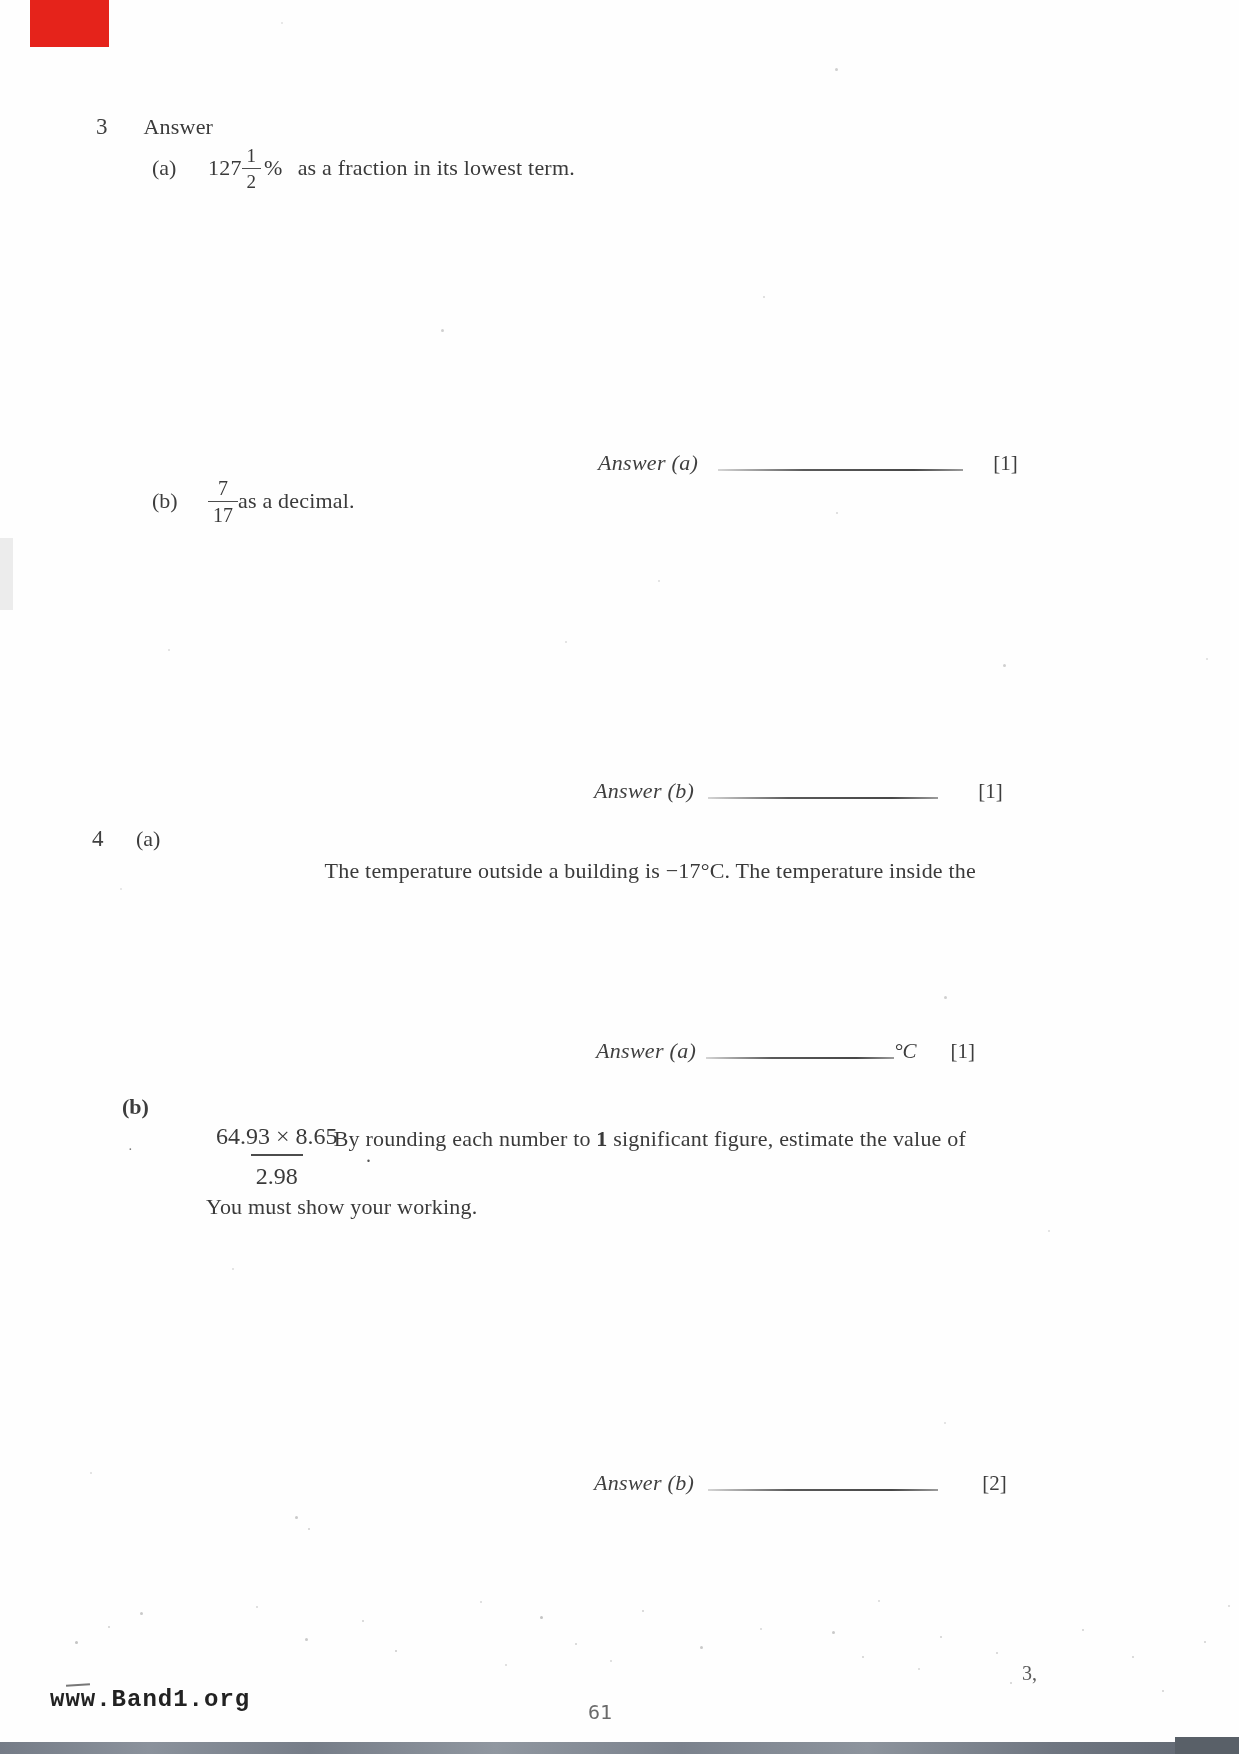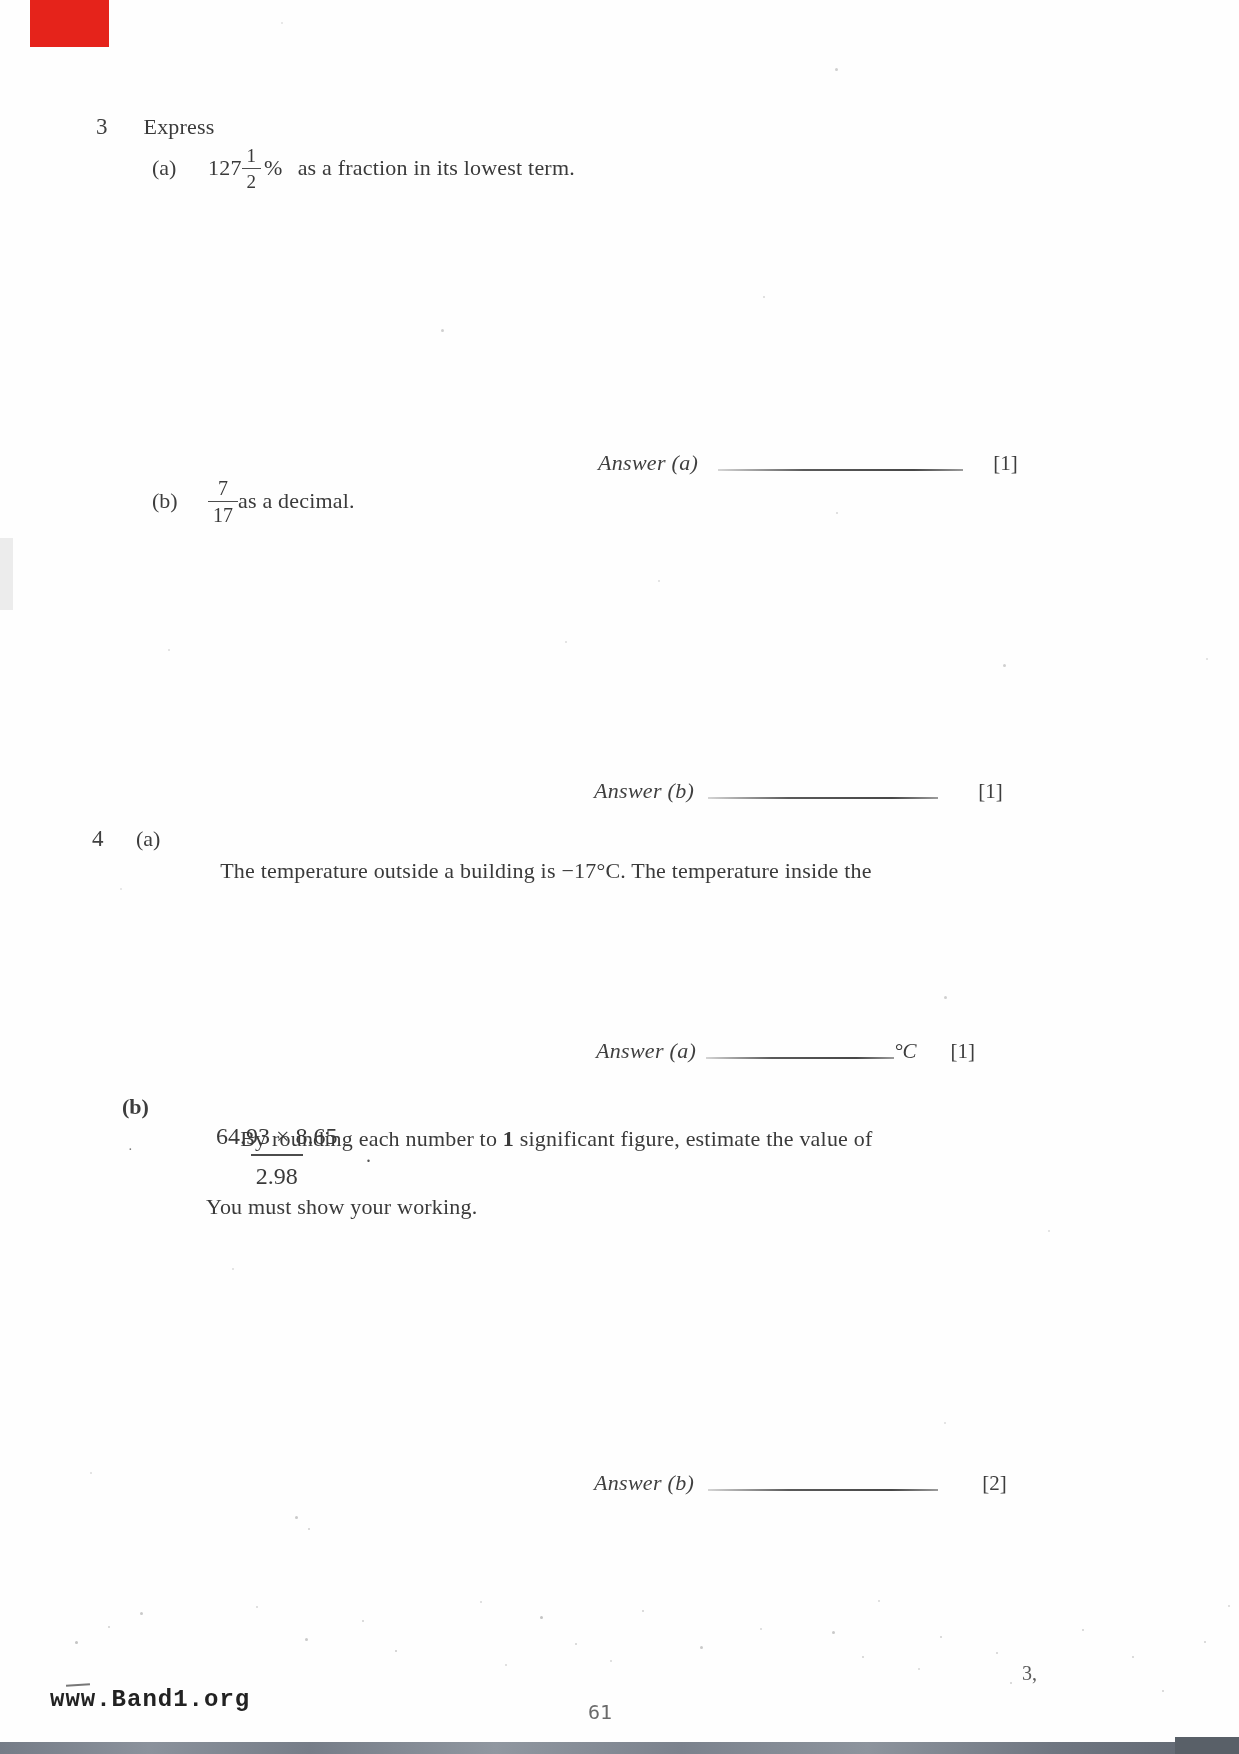--- a/index.html
+++ b/index.html
@@ -26,21 +26,21 @@
   .frac-mid   { font-size:20px; }
   .frac-big   { font-size:24px; }
 
   
   .answer-label { font-style:italic; font-size:22px; color:#3f3f3f; letter-spacing:.3px; }
   .blank { height:2px; align-self:flex-end; margin-bottom:5px;
            background:linear-gradient(90deg, rgba(90,90,90,.25), #5a5a5a 35%, #474747 80%, rgba(90,90,90,.6)); }
   .marks { font-size:21px; color:#3d3d3d; }
   .unit { font-style:italic; font-size:21px; color:#3c3c3c; }
 
-  .para { line-height:31px; white-space:pre-wrap; }
+  .para { line-height:31px; white-space:pre-wrap;text-align:right; }
 
   .red-block { left:30px; top:0; width:79px; height:47px; background:#e5231b; }
   .bottom-bar {
     left:0; bottom:0; width:1239px; height:12px;
     background:linear-gradient(90deg,#757c87 0%,#8b929c 12%,#767d88 25%,#9097a0 40%,#7b828d 55%,#8d949d 70%,#6f7681 85%,#5f6670 100%);
   }
   .bottom-bar-nub { right:0; bottom:0; width:64px; height:17px; background:#596068; }
   .edge-streak { left:0; top:538px; width:13px; height:72px; background:#ececec; }
 
   .watermark { font-family:"Liberation Mono", monospace; font-size:24px; font-weight:600; color:#222; letter-spacing:1px; }
@@ -54,21 +54,21 @@
 <body>
 
 <div class="page">
 
   <div class="abs red-block"></div>
 
   <div class="abs edge-streak"></div>
 
   <div class="abs row" style="left:96px; top:114px; gap:36px;">
     <span class="qnum">3</span>
-    <span class="bodytext">Express</span>
+    <span class="bodytext">Answer</span>
   </div>
 
   <div class="abs row" style="left:152px; top:136px; height:64px;">
     <span class="qletter" style="width:56px;">(a)</span>
     <span class="bodytext">127</span>
     <span class="frac frac-small">
       <span class="num">1</span>
       <span class="den">2</span>
     </span>
     <span class="bodytext" style="margin-left:3px;">%</span>

